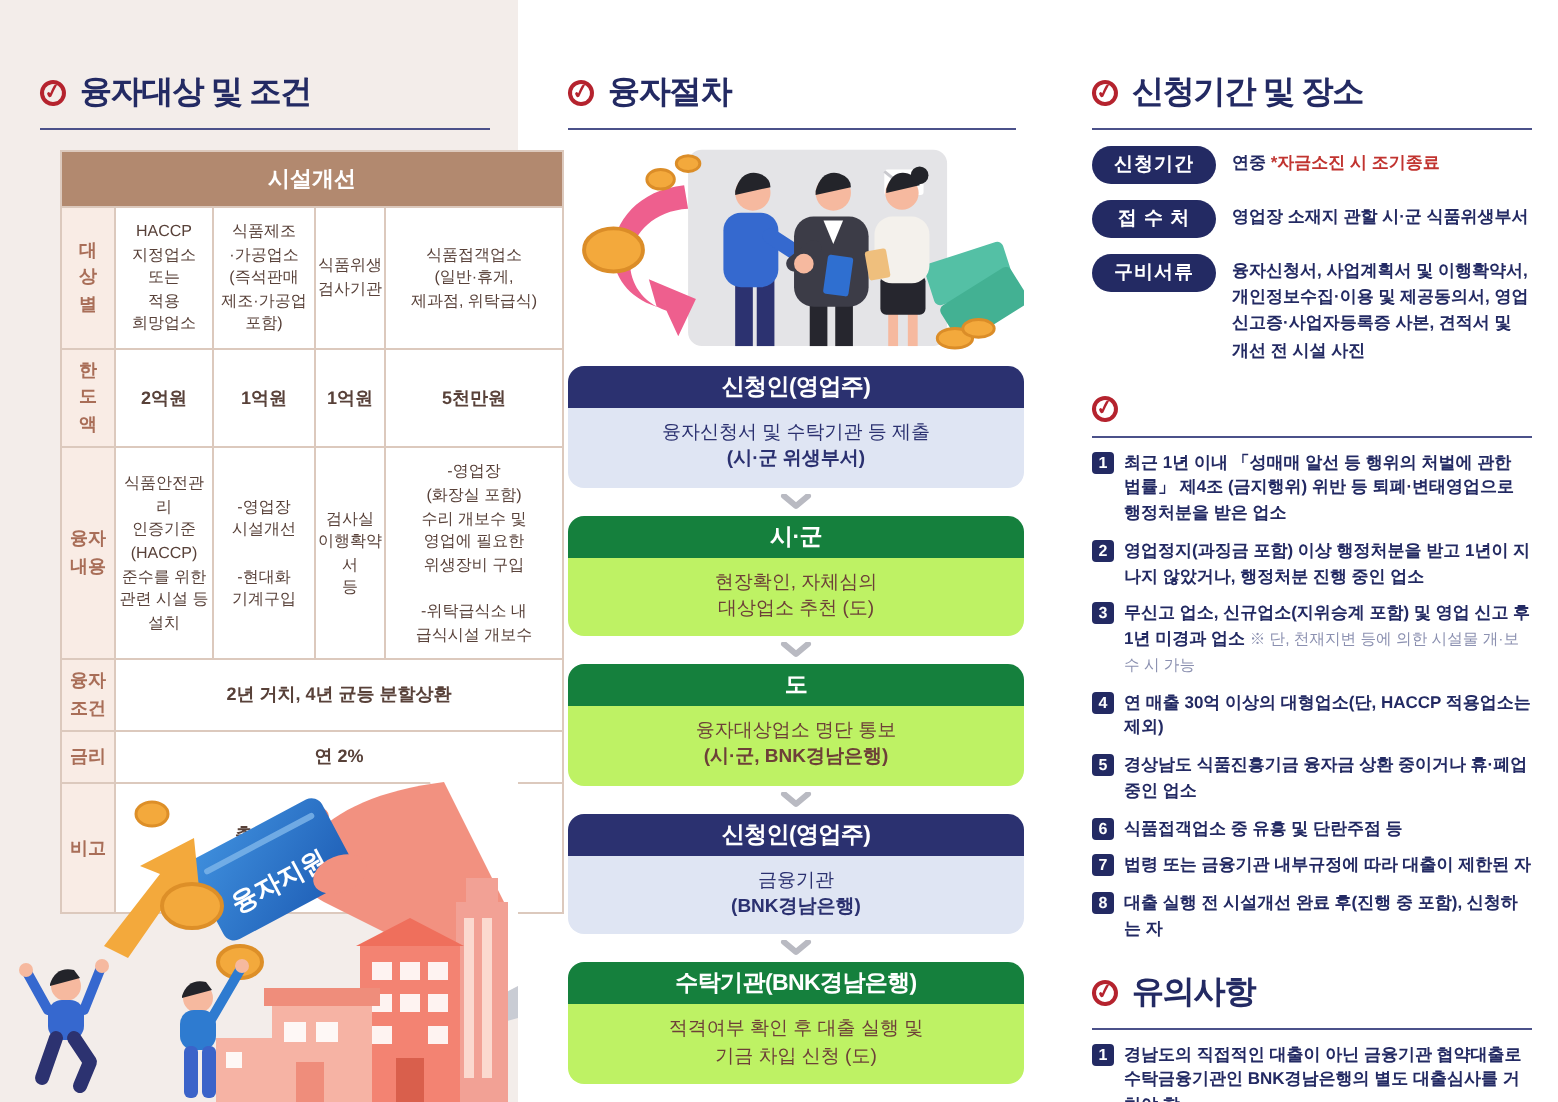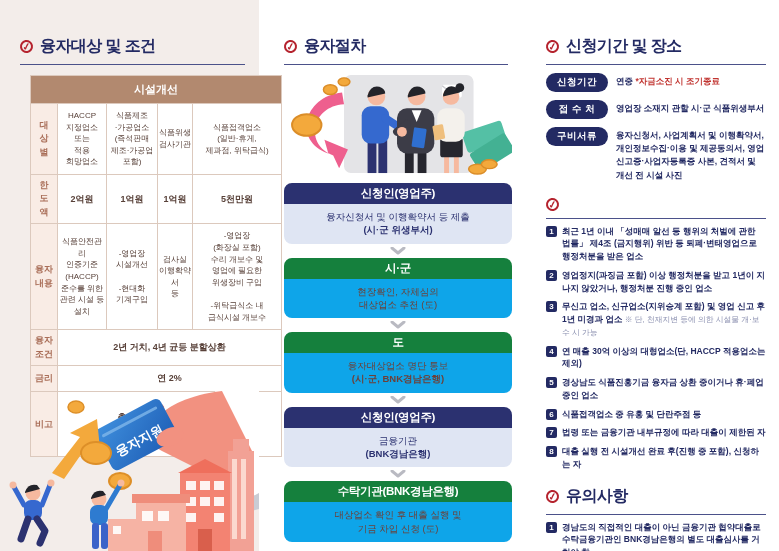--- a/index.html
+++ b/index.html
@@ -56,21 +56,21 @@
   .illus-mid { display: block; margin: 6px 0 0 0; }
   .step { border-radius: 8px; overflow: hidden; }
   .step-head {
     height: 21px; display: flex; align-items: center; justify-content: center;
     color: #ffffff; font-weight: bold; font-size: 11.5px; letter-spacing: -0.3px;
   }
   .step.navy .step-head { background: #2b3170; }
   .step.red  .step-head { background: #15803d; }
   .step-body { padding: 6px 4px 7px; text-align: center; font-size: 9.5px; line-height: 1.4; }
   .step.navy .step-body { background: #dfe5f3; color: #2b3170; }
-  .step.red  .step-body { background: #0ea5e9; color: #6d4038; }
+  .step.red  .step-body { background: #bef264; color: #6d4038; }
   .b2bold { font-weight: bold; }
   .chev { display: flex; justify-content: center; padding: 3px 0; }
 
   
   .pill-row { display: flex; gap: 8px; margin-top: 8px; align-items: flex-start; }
   .pill {
     flex: 0 0 62px; background: #232a63; color: #ffffff; font-size: 9.5px; font-weight: bold;
     text-align: center; border-radius: 10px; padding: 3px 0; letter-spacing: 0.5px;
   }
   .pill-text { font-size: 8.5px; color: #232a63; line-height: 1.55; padding-top: 2px; font-weight: bold; }
@@ -296,21 +296,21 @@
         <circle cx="169" cy="26" r="8.5" fill="#f6b99f"></circle>
         <path d="M161,24 q3,-10 11,-8 q6,2 6,6 l-17,4 Z" fill="#23242a"></path>
         <circle cx="178" cy="17" r="4.5" fill="#23242a"></circle>
       </g>
     </svg>
 
     <div class="flow">
       <div class="step navy">
         <div class="step-head">신청인(영업주)</div>
         <div class="step-body">
-          <div>융자신청서 및 이행확약서 등 제출</div>
+          <div>융자신청서 및 수탁기관 등 제출</div>
           <div class="b2bold">(시·군 위생부서)</div>
         </div>
       </div>
       <div class="chev">
         <svg width="16" height="8" viewBox="0 0 16 8">
             <polyline points="2,1 8,6 14,1" stroke="#b9bac2" stroke-width="3" fill="none" stroke-linecap="round" stroke-linejoin="round"></polyline>
           </svg>
       </div>
       <div class="step red">
         <div class="step-head">시·군</div>
@@ -344,21 +344,21 @@
         </div>
       </div>
       <div class="chev">
         <svg width="16" height="8" viewBox="0 0 16 8">
             <polyline points="2,1 8,6 14,1" stroke="#b9bac2" stroke-width="3" fill="none" stroke-linecap="round" stroke-linejoin="round"></polyline>
           </svg>
       </div>
       <div class="step red">
         <div class="step-head">수탁기관(BNK경남은행)</div>
         <div class="step-body">
-          <div>대상업소 확인 후 대출 실행 및</div>
+          <div>적격여부 확인 후 대출 실행 및</div>
           <div>기금 차입 신청 (도)</div>
         </div>
       </div>
     </div>
   </section>
 
   <section class="col-right">
     <div class="sec-title-row">
       <span class="check-icon">✓</span>
       <h2 class="sec-title">신청기간 및 장소</h2>

